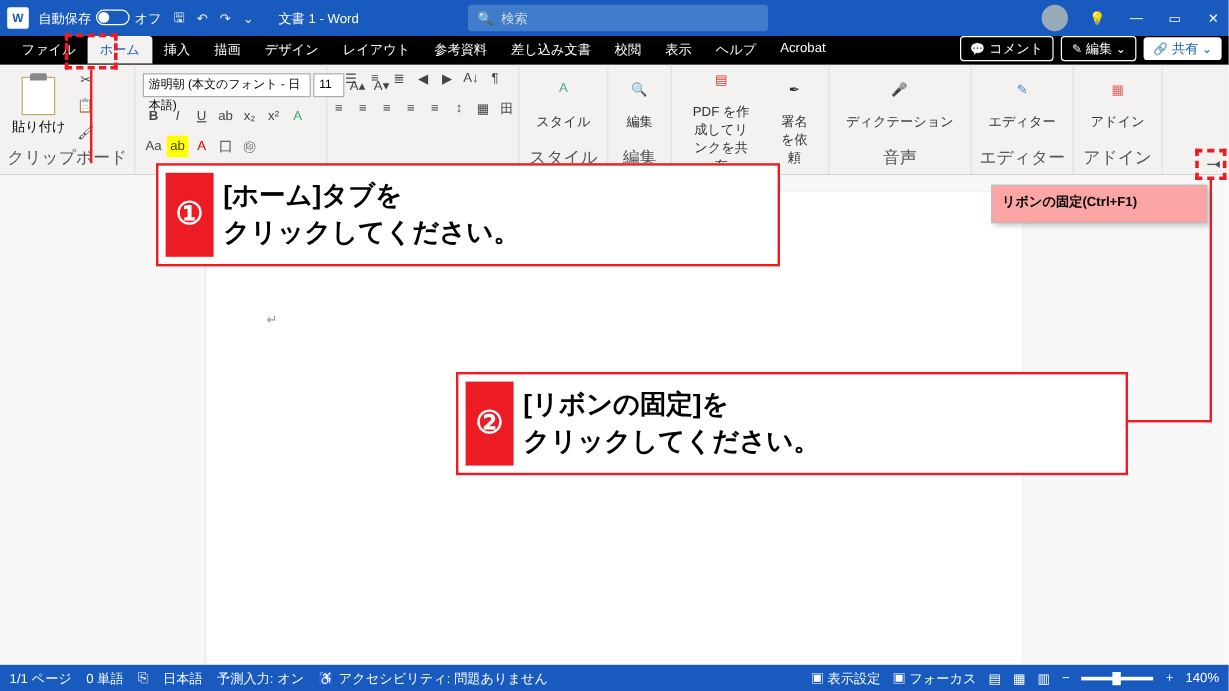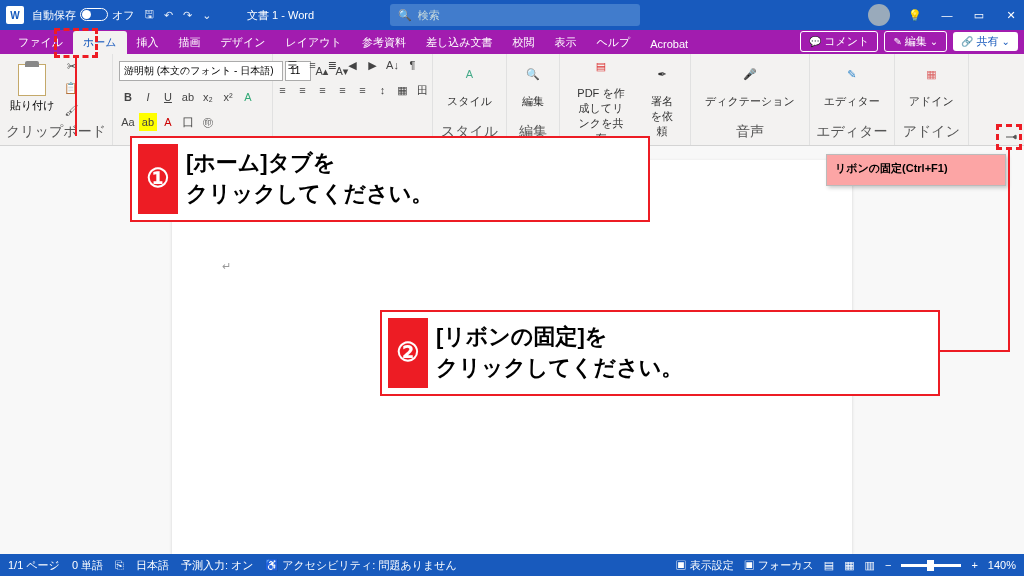--- a/index.html
+++ b/index.html
@@ -4,26 +4,26 @@
 <style>
 *{margin:0;padding:0;box-sizing:border-box;font-family:'Meiryo','Yu Gothic',sans-serif;font-size:11px;}
 body{width:1024px;height:576px;background:#fff;position:relative;overflow:hidden;}
 .titlebar{height:30px;background:#185abd;display:flex;align-items:center;color:#fff;padding:0 6px;}
 .titlebar .wicon{width:18px;height:18px;background:#fff;color:#185abd;border-radius:2px;display:flex;align-items:center;justify-content:center;font-weight:bold;font-size:10px;margin-right:8px;}
 .autosave{display:flex;gap:4px;margin-right:10px;}
 .toggle{width:28px;height:13px;border:1px solid #fff;border-radius:7px;position:relative;}
 .toggle::after{content:'';position:absolute;width:9px;height:9px;background:#fff;border-radius:50%;top:1px;left:1px;}
 .qat{display:flex;gap:10px;align-items:center;}
 .qat span{opacity:.9;}
-.doctitle{position:absolute;left:247px;}
+.doctitle{position:absolute;left:232px;}
 .search{position:absolute;left:390px;width:250px;height:22px;background:#417ccc;border-radius:3px;display:flex;align-items:center;padding:0 8px;color:#cdd;}
 .winbtns{margin-left:auto;display:flex;gap:18px;align-items:center;}
 .winbtns span{width:14px;text-align:center;}
 .avatar{width:22px;height:22px;border-radius:50%;background:#9ab;}
-.tabs{height:24px;background:#a21caf;display:flex;align-items:flex-end;padding-left:8px;color:#fff;}
+.tabs{height:24px;background:#000000;display:flex;align-items:flex-start;padding-left:8px;color:#fff;}
 .tab{padding:4px 10px;cursor:pointer;}
 .tab.active{background:#f3f2f1;color:#185abd;border-radius:3px 3px 0 0;}
 .tabsright{margin-left:auto;display:flex;gap:6px;align-items:center;padding-right:6px;padding-bottom:2px;}
 .tbtn{border:1px solid #fff;border-radius:3px;padding:2px 8px;display:flex;align-items:center;gap:3px;font-size:10px;}
 .tbtn.share{background:#fff;color:#185abd;border:none;}
 .ribbon{height:92px;background:#f3f2f1;border-bottom:1px solid #d4d4d4;display:flex;}
 .group{border-right:1px solid #e1e1e1;padding:2px 6px;display:flex;flex-direction:column;}
 .group .body{flex:1;display:flex;align-items:center;gap:4px;}
 .group .label{text-align:center;font-size:14px;color:#555;padding:2px 0;}
 .paste{display:flex;flex-direction:column;align-items:center;padding:4px;}
@@ -116,21 +116,21 @@
         <span class="btn">📋</span>
         <span class="btn">🖌</span>
       </div>
     </div>
     <div class="label">クリップボード</div>
   </div>
 
   <div class="group fontgroup">
     <div class="body" style="flex-direction:column;align-items:flex-start;justify-content:center">
       <div class="fontrow">
-        <div class="fontselect" style="width:164px">游明朝 (本文のフォント - 日本語)</div>
+        <div class="fontselect" style="width:140px">游明朝 (本文のフォント - 日本語)</div>
         <div class="fontselect" style="width:26px">11</div>
         <span class="btn">A▴</span>
         <span class="btn">A▾</span>
       </div>
       <div class="fontrow">
         <span class="btn">
             <b>B</b>
           </span>
         <span class="btn">
             <i>I</i>

